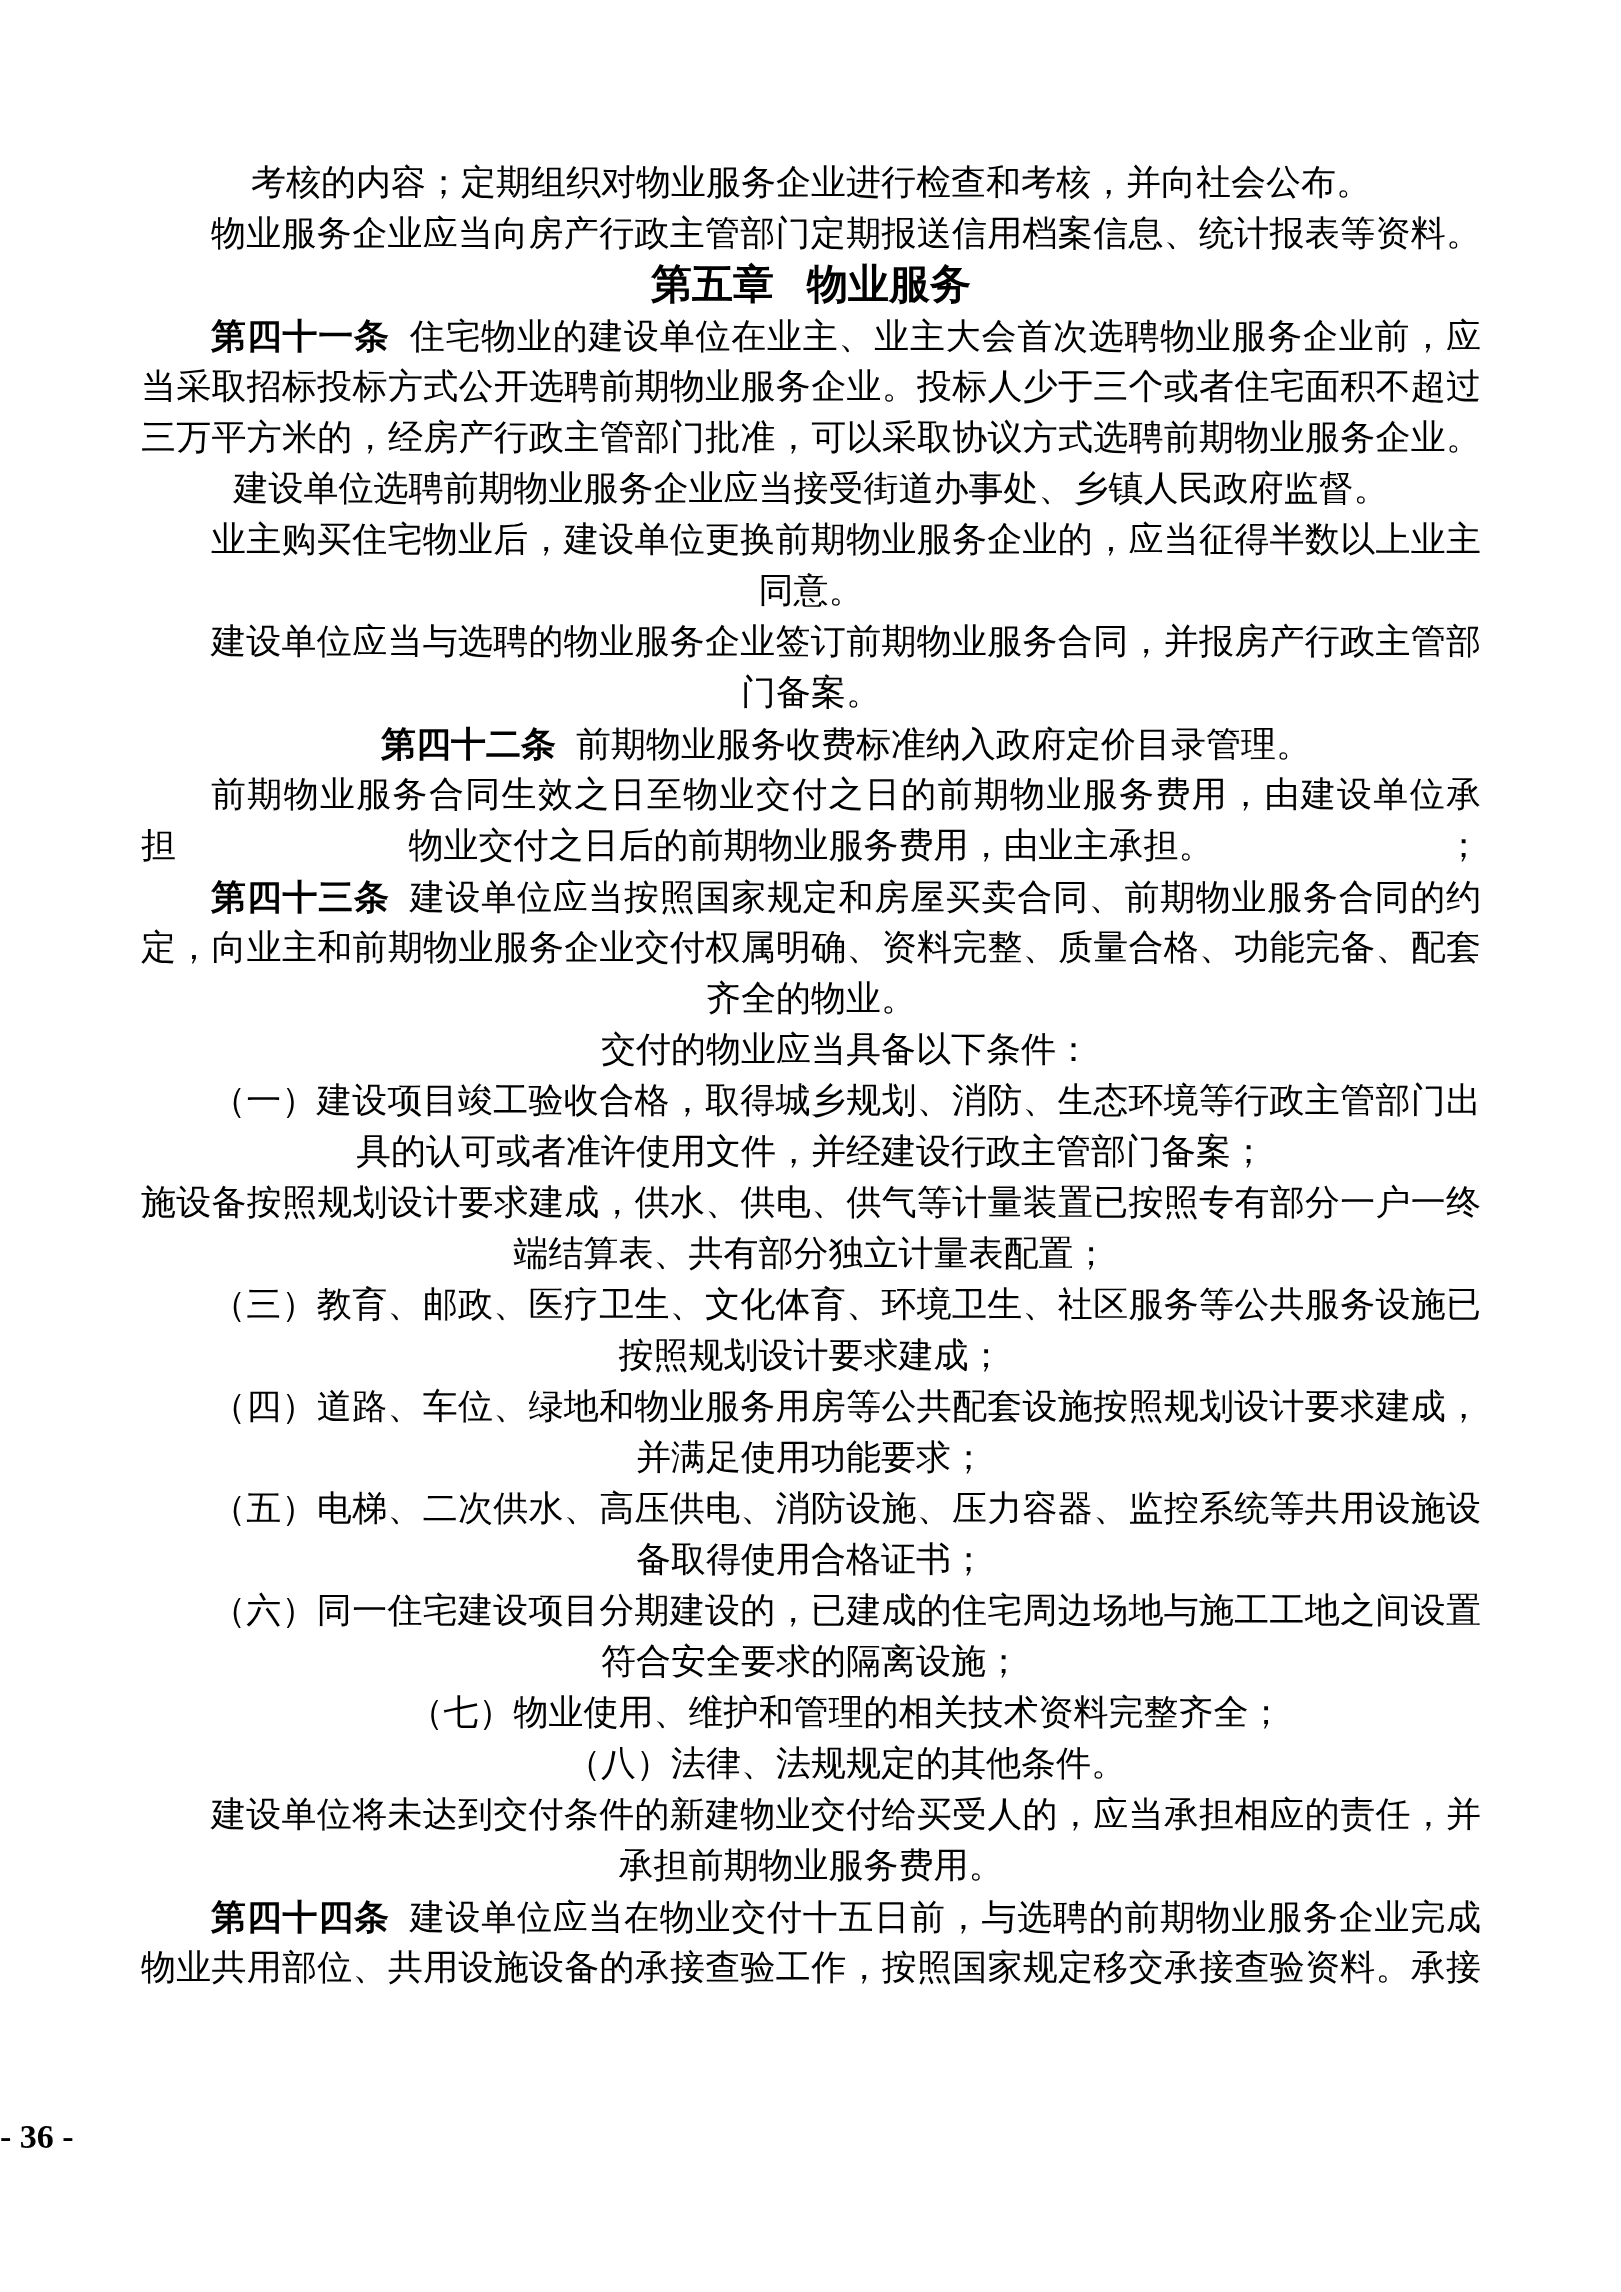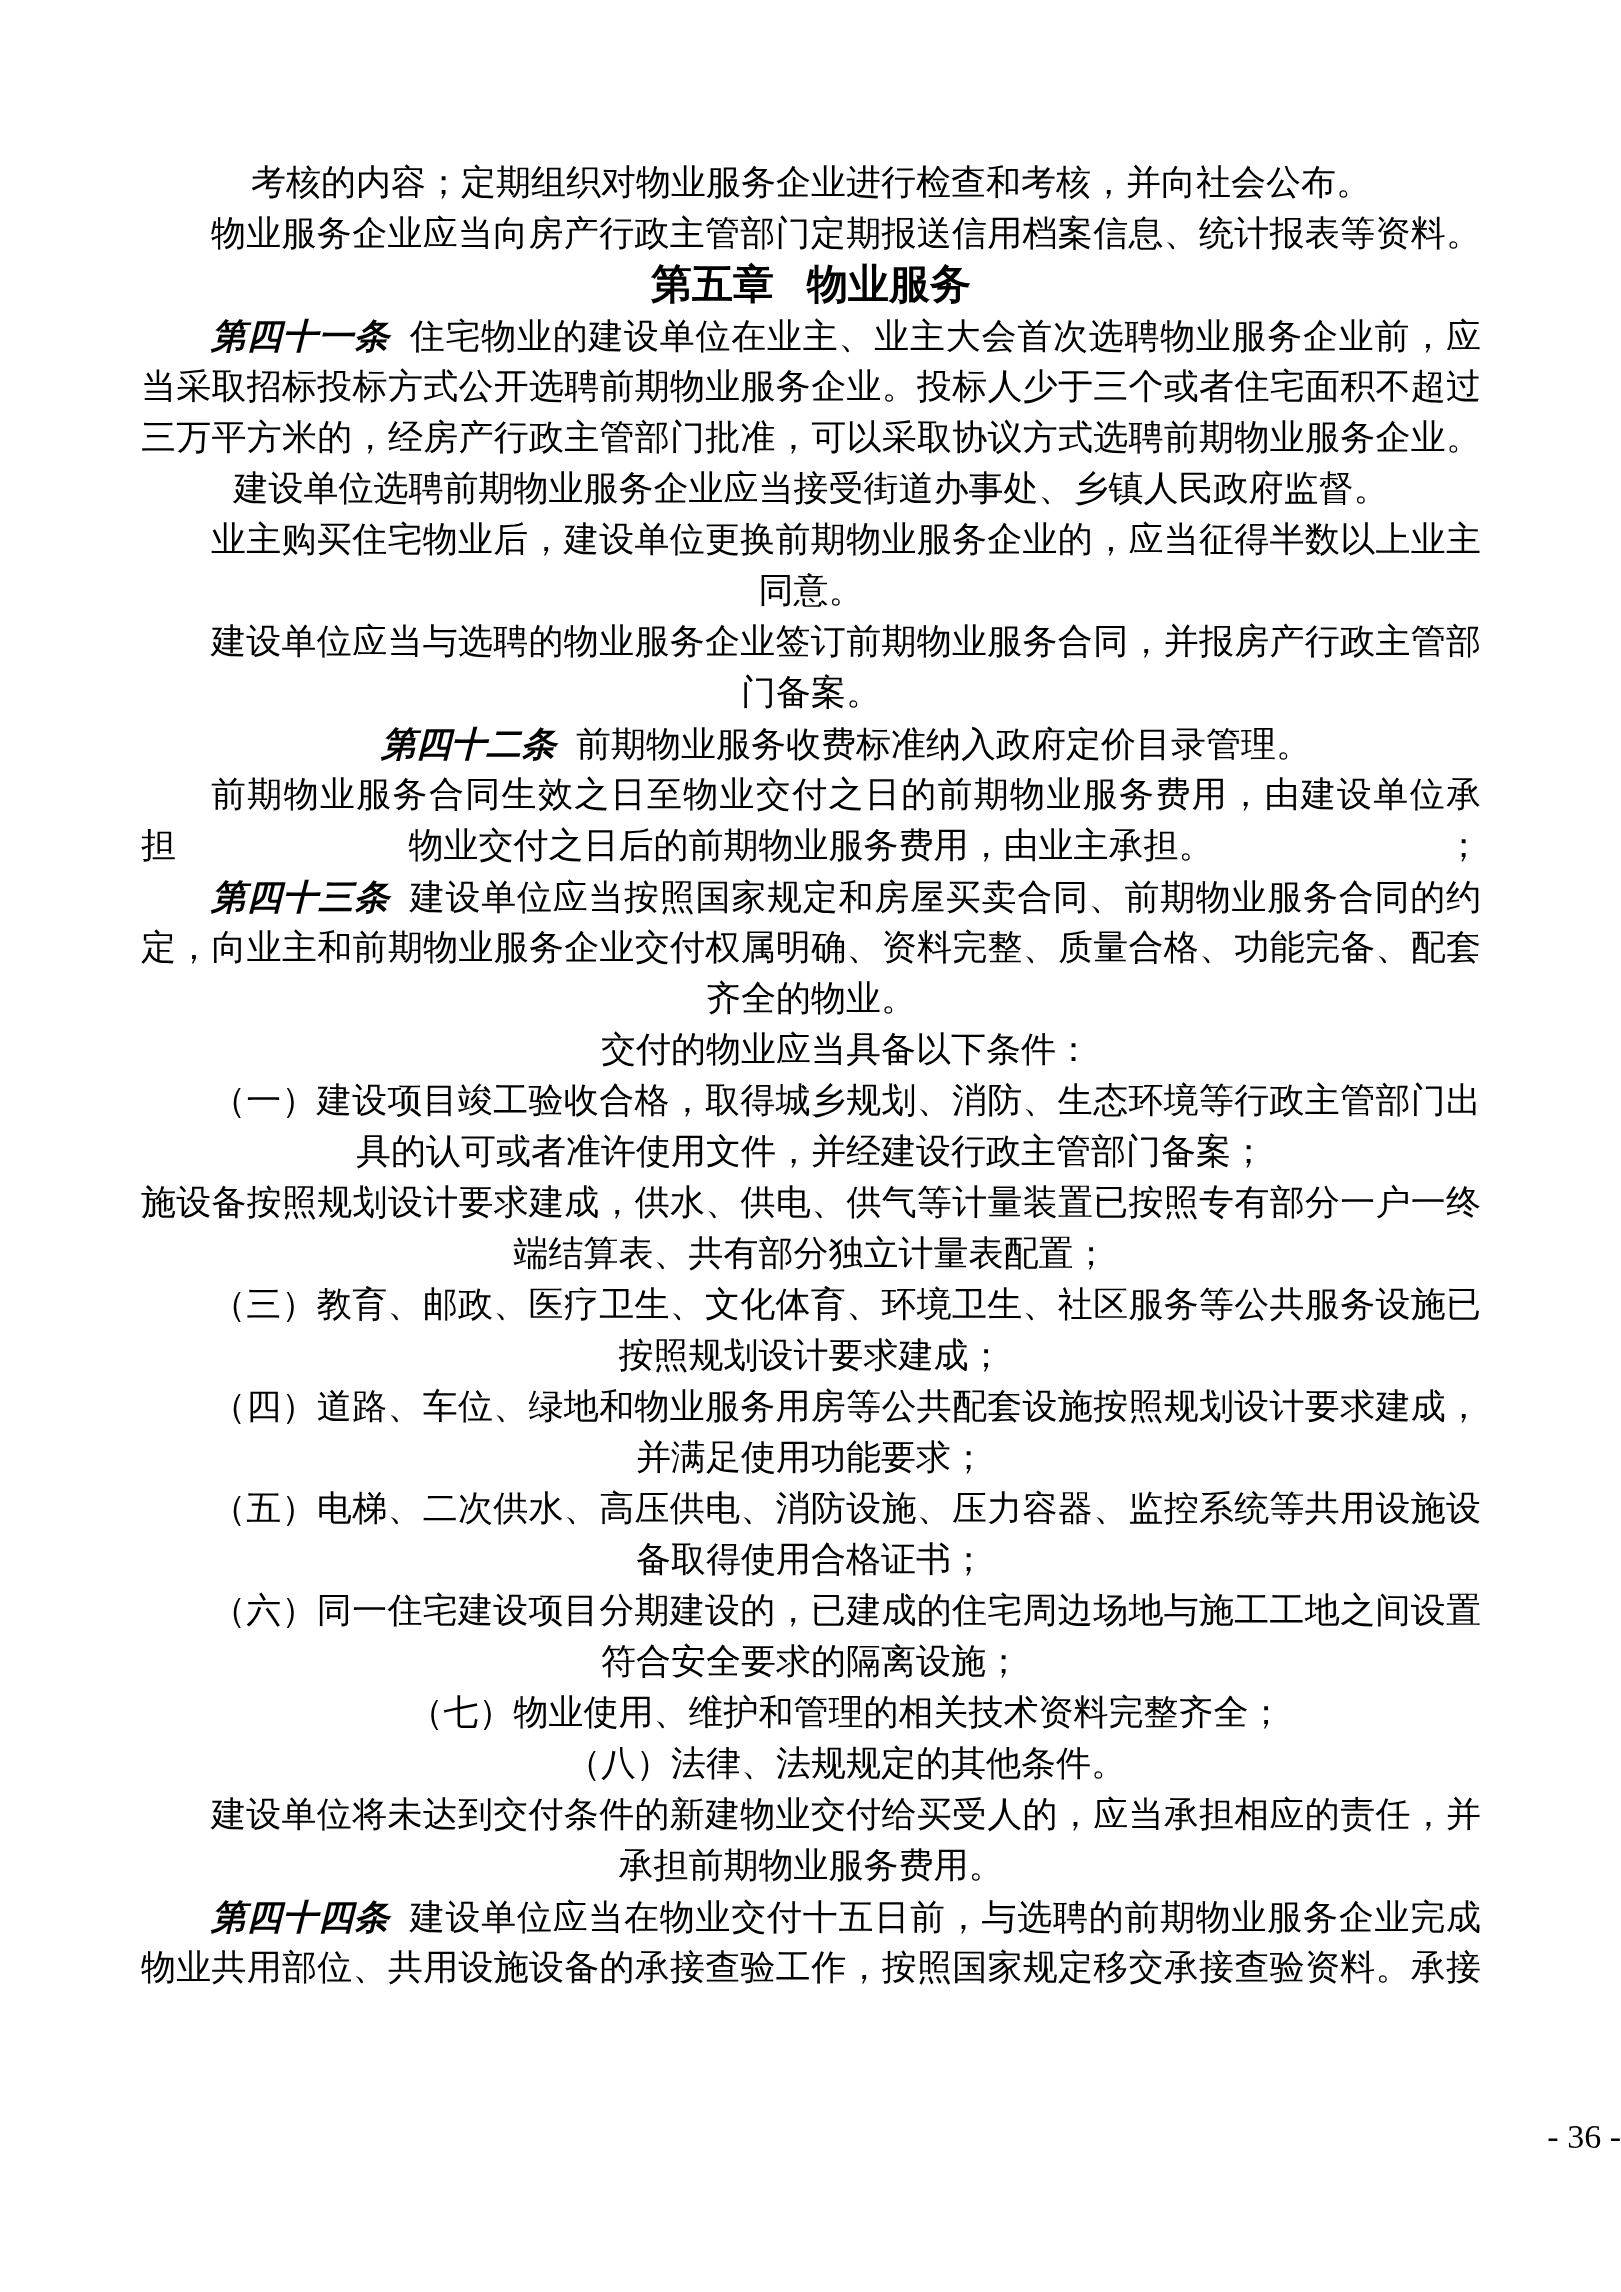--- a/index.html
+++ b/index.html
@@ -28,38 +28,38 @@
   }
   .line.full {
     text-align: justify;
     text-align-last: justify;
   }
   .line.indent { text-indent: 2em; }
   .marker {
     font-family: "Liberation Sans", "DejaVu Sans", sans-serif;
     font-weight: 700;
     margin-right: 20px;
-    font-style: italic;
   }
   .heading {
     font-family: "Liberation Sans", "DejaVu Sans", sans-serif;
     font-weight: 700;
     font-size: 41px;
     text-align: center;
     text-indent: 0;
   }
   .heading .heading-title { margin-left: 33px; }
   .footer {
     position: absolute;
     left: 0;
     top: 2115px;
     width: 100%;
-    text-align: right;
+    text-align: left;
     font-size: 34px;
     line-height: 43px;
+    font-weight: bold;
   }
 </style>
 </head>
 <body>
 
 <div class="page">
   <div class="content">
 
     <div class="line">考核的内容；定期组织对物业服务企业进行检查和考核，并向社会公布。</div>
     <div class="line full indent">物业服务企业应当向房产行政主管部门定期报送信用档案信息、统计报表等资料。</div>

